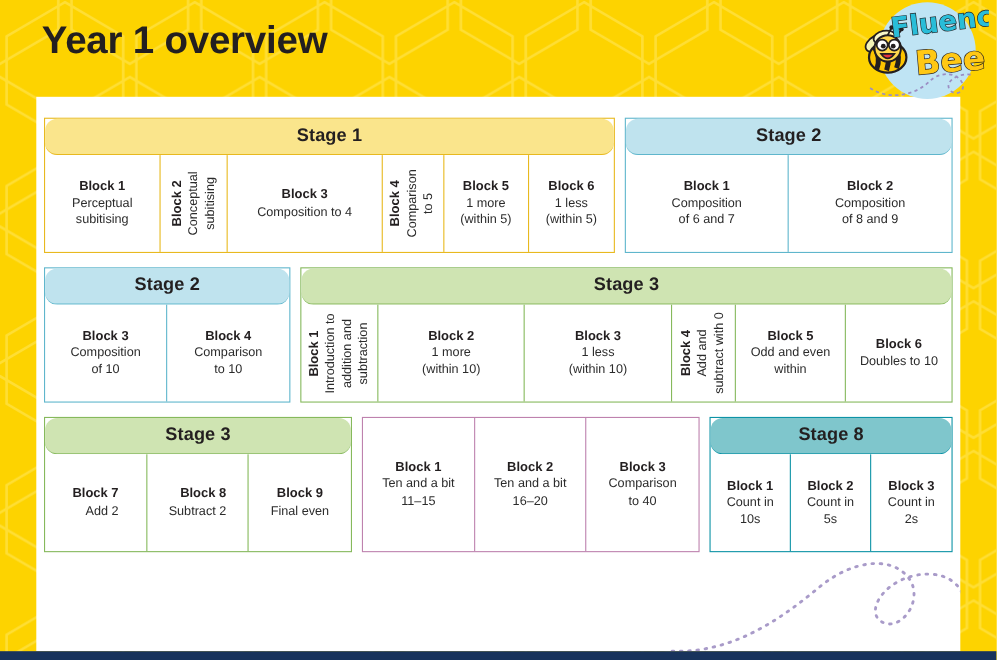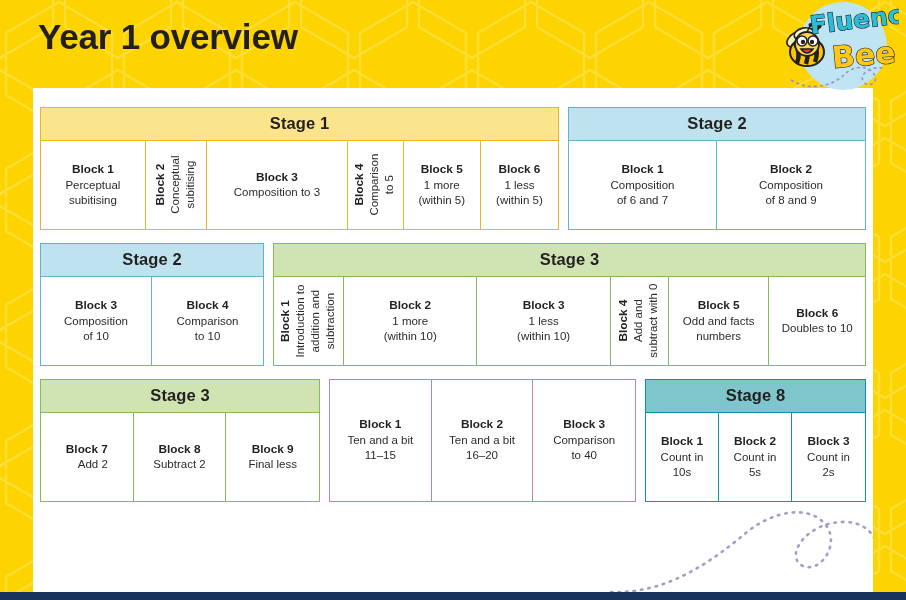--- a/index.html
+++ b/index.html
@@ -66,20 +66,21 @@
     border: 1.6px solid var(--brd);
     background: #fff;
   }
   .stage-head {
     background: var(--hd);
     border-bottom: 1.6px solid var(--brd);
     text-align: center;
     font-size: 16.5px; font-weight: bold; color: #231F20;
     padding: 6px 0 7px;
     letter-spacing: .1px;
+    border-radius: 11px;
   }
   .blocks { display: flex; flex: 1; }
   .block {
     border-right: 1.2px solid var(--brd);
     display: flex; align-items: center; justify-content: center;
     text-align: center;
     padding: 4px 3px;
     min-height: 88px;
   }
   .block:last-child { border-right: none; align-items: center; }
@@ -161,21 +162,21 @@
         <div class="stage t-yellow" style="width: 519px;">
           <div class="stage-head">Stage 1</div>
           <div class="blocks">
             <div class="block" style="width: 106px;">
               <div class="block-txt"><b>Block 1</b><br><span>Perceptual</span><br><span>subitising</span></div>
             </div>
             <div class="block vert" style="width: 62px;">
               <div class="block-txt"><b>Block 2</b><br><span>Conceptual</span><br><span>subitising</span></div>
             </div>
             <div class="block" style="width: 142px;">
-              <div class="block-txt"><b>Block 3</b><br><span>Composition to 3</span></div>
+              <div class="block-txt"><b>Block 3</b><br><span>Composition to 4</span></div>
             </div>
             <div class="block vert" style="width: 56px;">
               <div class="block-txt"><b>Block 4</b><br><span>Comparison</span><br><span>to 5</span></div>
             </div>
             <div class="block" style="width: 78px;">
               <div class="block-txt"><b>Block 5</b><br><span>1 more</span><br><span>(within 5)</span></div>
             </div>
             <div class="block" style="width: 78px;">
               <div class="block-txt"><b>Block 6</b><br><span>1 less</span><br><span>(within 5)</span></div>
             </div>
@@ -214,40 +215,40 @@
             <div class="block" style="width: 134px;">
               <div class="block-txt"><b>Block 2</b><br><span>1 more</span><br><span>(within 10)</span></div>
             </div>
             <div class="block" style="width: 134px;">
               <div class="block-txt"><b>Block 3</b><br><span>1 less</span><br><span>(within 10)</span></div>
             </div>
             <div class="block vert" style="width: 58px;">
               <div class="block-txt"><b>Block 4</b><br><span>Add and</span><br><span>subtract with 0</span></div>
             </div>
             <div class="block" style="width: 101px;">
-              <div class="block-txt"><b>Block 5</b><br><span>Odd and facts</span><br><span>numbers</span></div>
+              <div class="block-txt"><b>Block 5</b><br><span>Odd and even</span><br><span>within</span></div>
             </div>
             <div class="block" style="width: 96px;">
               <div class="block-txt"><b>Block 6</b><br><span>Doubles to 10</span></div>
             </div>
           </div>
         </div>
       </div>
       <div class="row">
         <div class="stage t-green" style="width: 280px;">
           <div class="stage-head">Stage 3</div>
           <div class="blocks">
             <div class="block" style="width: 93px; text-align: right;">
               <div class="block-txt"><b>Block 7</b><br><span>Add 2</span></div>
             </div>
+            <div class="block" style="width: 93px; text-align: right;">
+              <div class="block-txt"><b>Block 8</b><br><span>Subtract 2</span></div>
+            </div>
             <div class="block" style="width: 93px;">
-              <div class="block-txt"><b>Block 8</b><br><span>Subtract 2</span></div>
-            </div>
-            <div class="block" style="width: 93px;">
-              <div class="block-txt"><b>Block 9</b><br><span>Final less</span></div>
+              <div class="block-txt"><b>Block 9</b><br><span>Final even</span></div>
             </div>
           </div>
         </div>
         <div class="stage t-pink" style="width: 307px;">
           <div class="blocks">
             <div class="block" style="width: 102px;">
               <div class="block-txt"><b>Block 1</b><br><span>Ten and a bit</span><br><span>11–15</span></div>
             </div>
             <div class="block" style="width: 102px;">
               <div class="block-txt"><b>Block 2</b><br><span>Ten and a bit</span><br><span>16–20</span></div>

